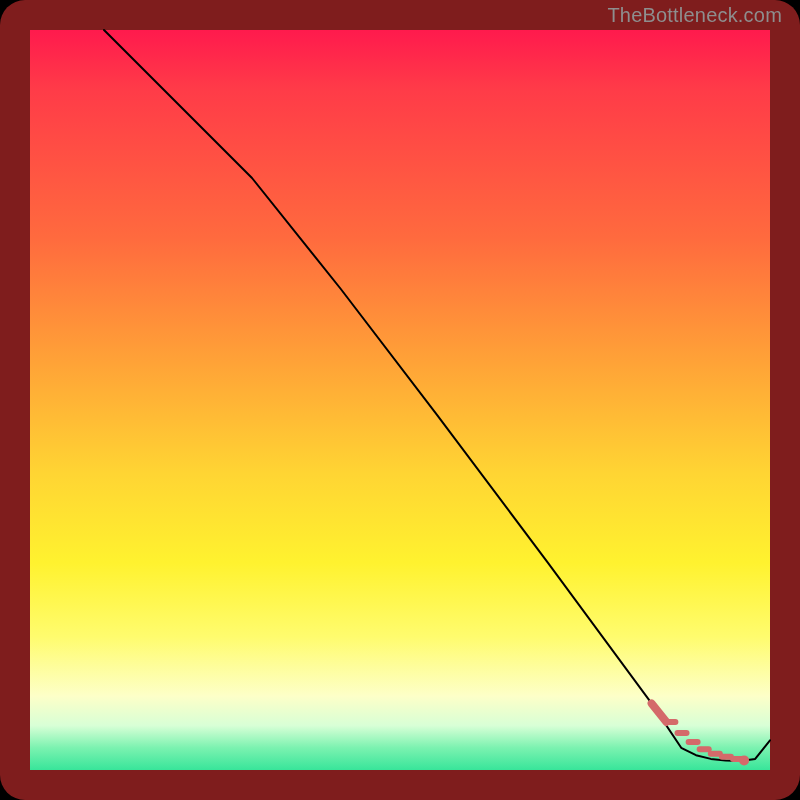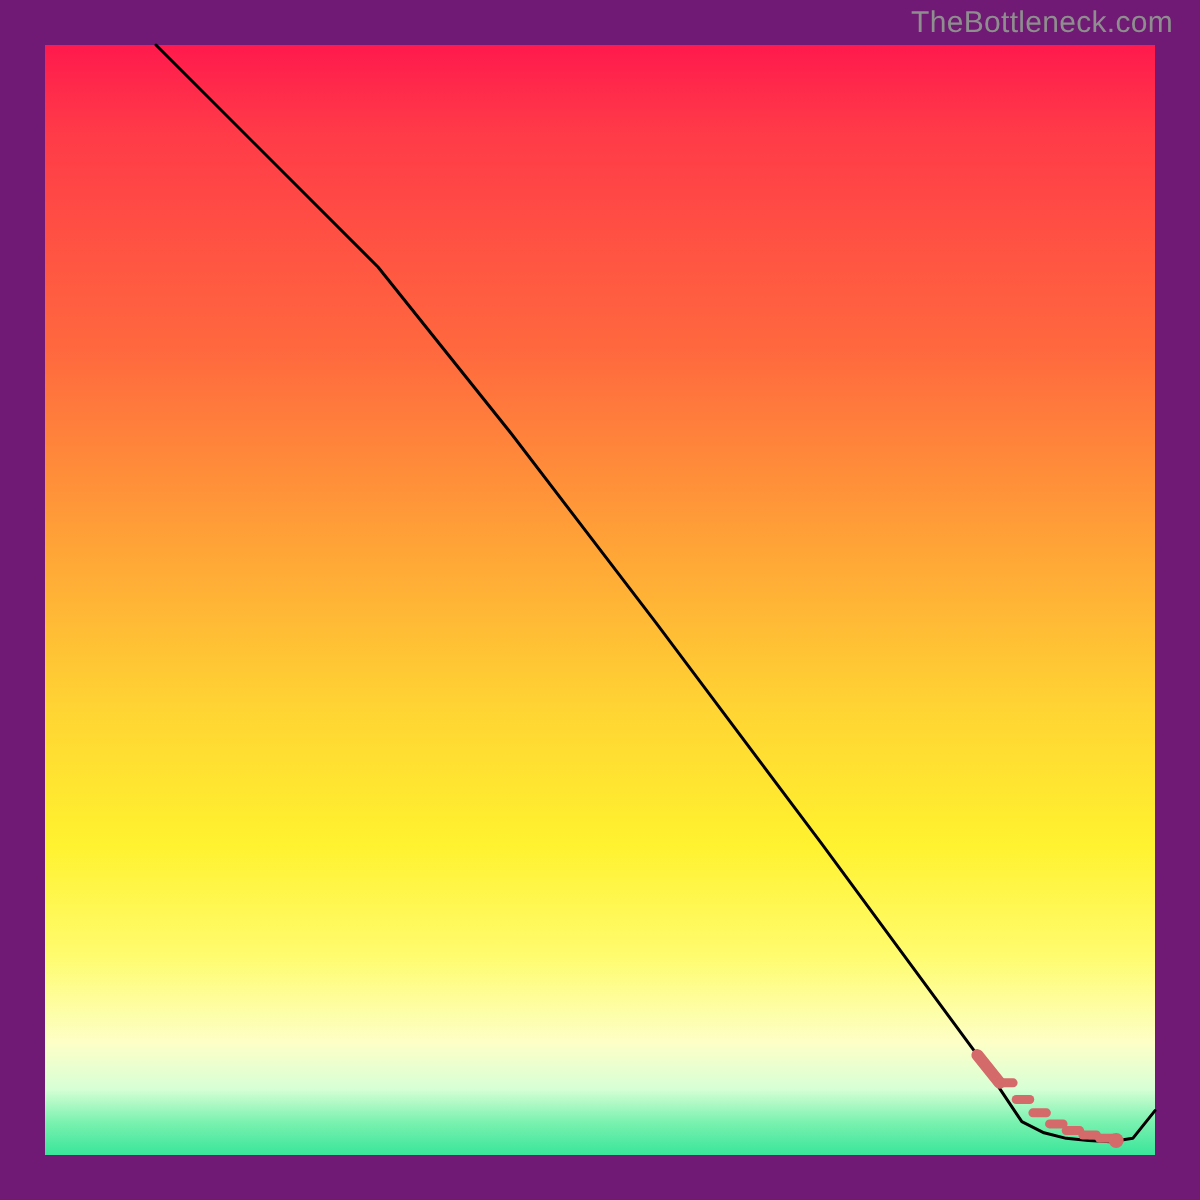--- a/index.html
+++ b/index.html
@@ -8,21 +8,22 @@
     width: 800px;
     height: 800px;
     background: #000;
     overflow: hidden;
     font-family: Arial, Helvetica, sans-serif;
   }
   .frame {
     position: relative;
     width: 800px;
     height: 800px;
-    background: #701a75;
+    background: #7f1d1d;
+    border-radius: 25px;
   }
   .watermark {
     position: absolute;
     top: 4px;
     right: 18px;
     color: #8e8e8e;
     font-size: 20px;
     font-weight: 400;
     letter-spacing: 0.2px;
     user-select: none;

